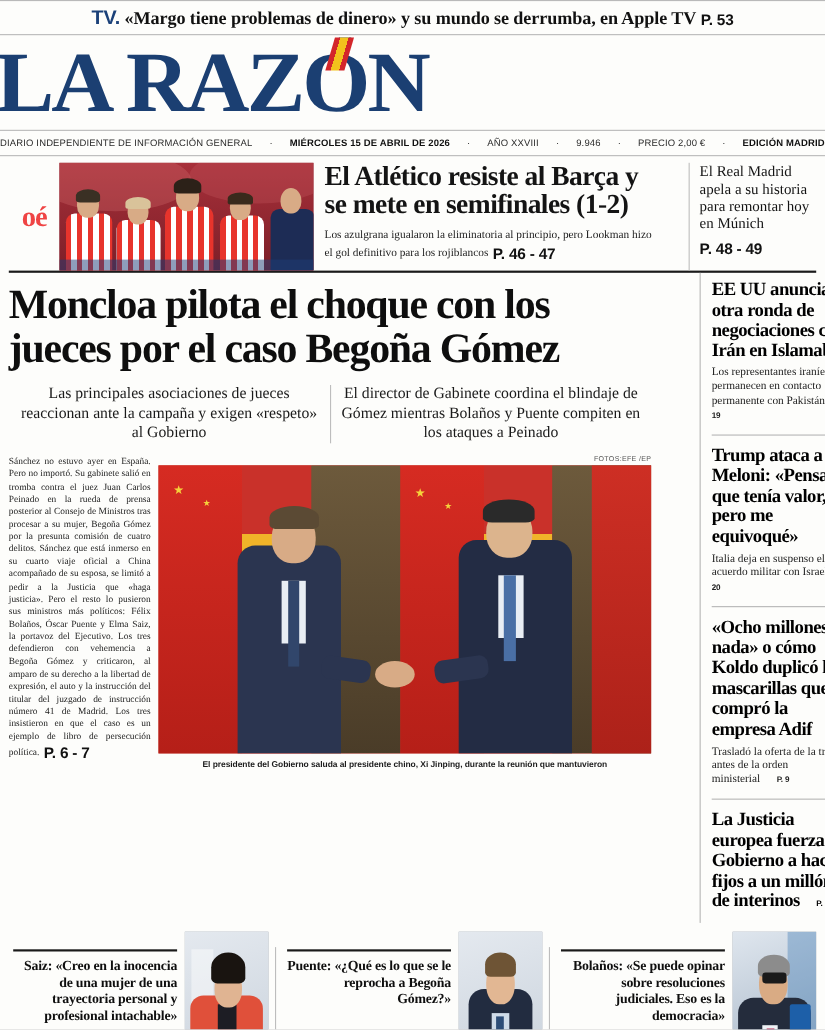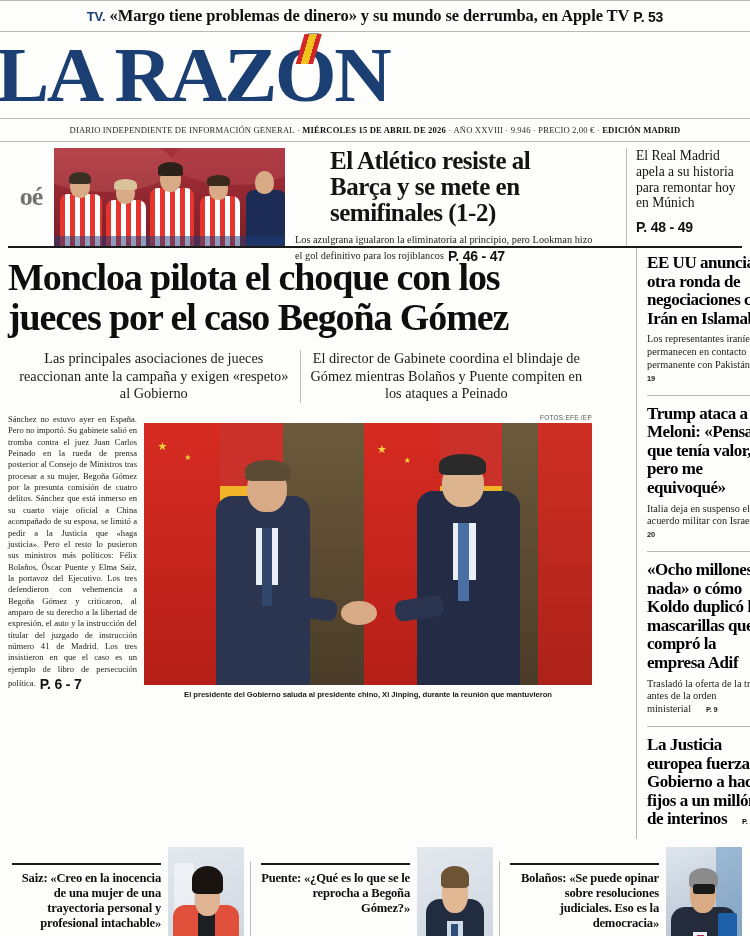--- a/index.html
+++ b/index.html
@@ -14,21 +14,21 @@
 
   
   .topbar{
     height:30px;display:flex;align-items:center;justify-content:center;
     padding:0 20px;box-sizing:border-box;
   }
   .topbar-text{
     font-family:"Liberation Serif",serif;font-weight:700;font-size:16.5px;
     letter-spacing:-0.1px;white-space:nowrap;
   }
-  .kicker-blue{color:#1b4179;font-family:"Liberation Sans",sans-serif;font-weight:700;font-size:13px;text-align:right;}
+  .kicker-blue{color:#1b4179;font-family:"Liberation Sans",sans-serif;font-weight:700;font-size:18px;text-align:right;}
   .pref{
     font-family:"Liberation Sans",sans-serif;font-weight:700;font-size:14px;
     vertical-align:middle;letter-spacing:-0.2px;margin-left:4px;color:#111;
   }
 
   
   .masthead{
     height:86px;display:flex;align-items:center;justify-content:flex-start;position:relative;
   }
   .logo{
@@ -37,38 +37,38 @@
     transform:scaleX(1.02);
   }
   .flag-accent{
     position:absolute;top:-2px;left:424px;width:17px;height:30px;
     transform:skewX(-16deg);
     background:linear-gradient(to right,#d3262a 0 28%,#f2c21c 28% 72%,#d3262a 72% 100%);
   }
 
   
   .dateline{
-    height:22px;display:flex;align-items:center;justify-content:center;
-    font-family:Liberation Serif, serif;font-size:8.6px;color:#2a2a2a;
+    height:22px;display:flex;align-items:center;justify-content:space-between;
+    font-family:Liberation Sans, sans-serif;font-size:8.6px;color:#2a2a2a;
     letter-spacing:0.15px;white-space:nowrap;
   }
   .dateline b{font-weight:700;color:#111;}
 
   
   .sports{display:flex;height:104px;align-items:stretch;padding:6px 8px 0 8px;box-sizing:border-box;}
   .oe-logo{width:46px;display:flex;align-items:center;justify-content:center;flex:none;}
-  .oe-glyph{font-family:"Liberation Serif",serif;font-weight:700;font-size:26px;color:#737373;position:relative;letter-spacing:-1px;}
+  .oe-glyph{font-family:"Liberation Serif",serif;font-weight:700;font-size:26px;color:#ef4444;position:relative;letter-spacing:-1px;}
   .sports-photo{
     width:231px;flex:none;margin-right:10px;position:relative;overflow:hidden;
     background:#8d2230;
   }
   .sports-head{flex:1;display:flex;flex-direction:column;justify-content:flex-start;padding-right:8px;}
   .sports-title{
     font-family:"Liberation Serif",serif;font-weight:700;font-size:25px;
-    line-height:1.04;letter-spacing:-0.5px;color:#141414;margin-left:35px;
+    line-height:1.04;letter-spacing:-0.5px;color:#141414;
   }
   .sports-sub{
     font-family:"Liberation Serif",serif;font-size:10.3px;line-height:1.32;margin-top:7px;color:#1d1d1d;
   }
   .sports-side{
     width:116px;flex:none;border-left:1px solid #bdbdbd;padding-left:9px;box-sizing:border-box;margin-left:25px;
   }
   .sports-side-title{
     font-family:"Liberation Serif",serif;font-size:13.6px;line-height:1.16;color:#141414;
   }

